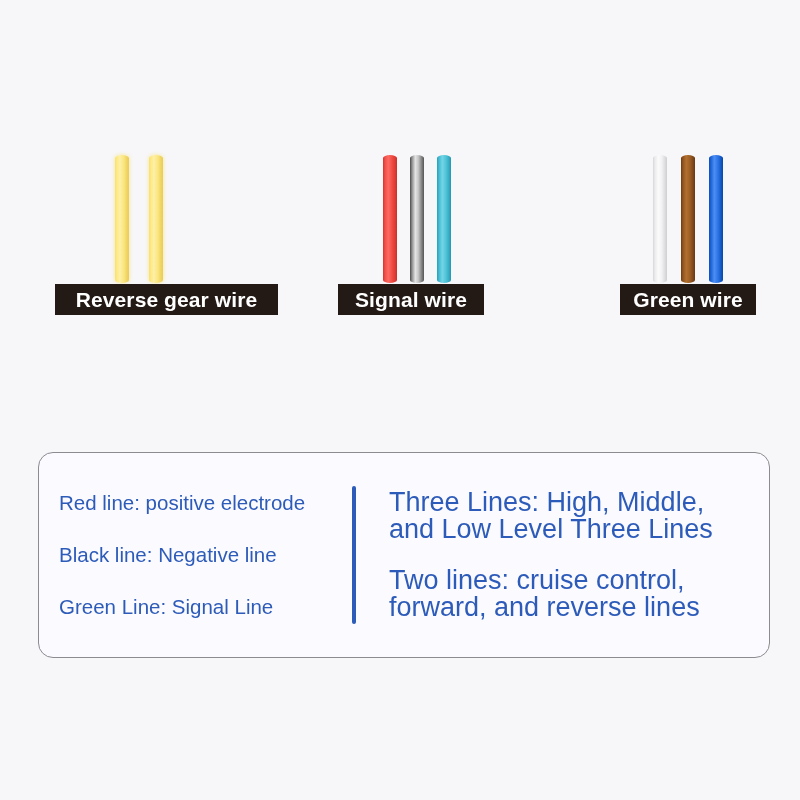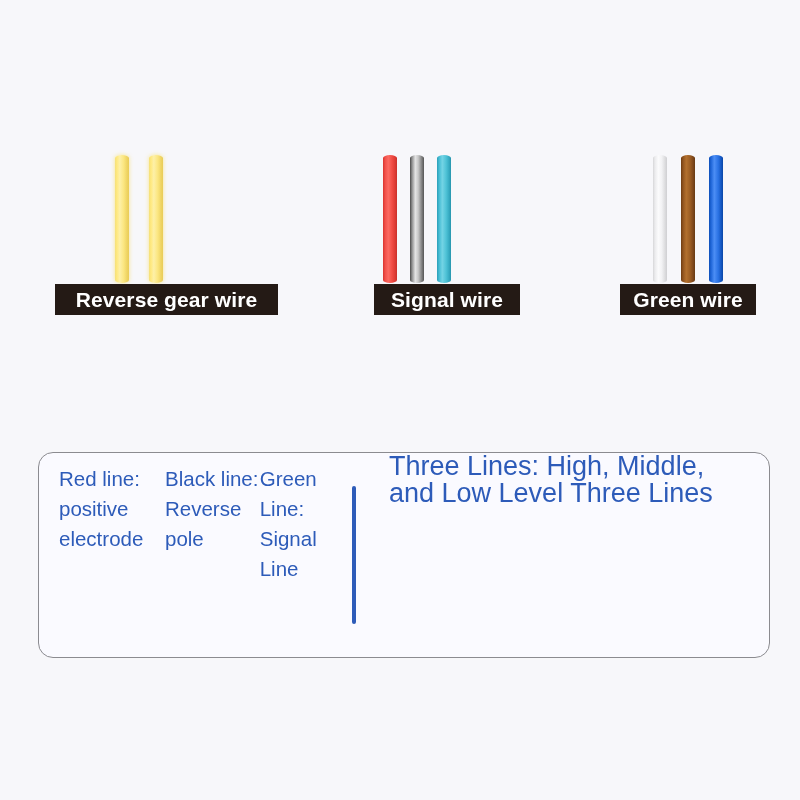--- a/index.html
+++ b/index.html
@@ -105,21 +105,21 @@
   
   #group-reverse { left: 0; }
   #group-reverse .wire-bundle { left: 115px; }
   #group-reverse .wire { margin-right: 20px; }
   #group-reverse .wire-label { left: 55px; width: 223px; }
 
   
   #group-signal { left: 0; }
   #group-signal .wire-bundle { left: 383px; }
   #group-signal .wire { margin-right: 13px; }
-  #group-signal .wire-label { left: 338px; width: 146px; margin-left: 36px; }
+  #group-signal .wire-label { left: 338px; width: 146px; }
 
   
   #group-shift { left: 0; }
   #group-shift .wire-bundle { left: 653px; }
   #group-shift .wire { margin-right: 14px; }
   #group-shift .wire-label { left: 620px; width: 136px; }
 
   
   #info-panel {
     position: absolute;
@@ -131,20 +131,21 @@
     border: 1.5px solid #8b8b90;
     border-radius: 15px;
     background: #fafaff;
     display: flex;
     align-items: stretch;
   }
 
   .info-col {
     box-sizing: border-box;
     display: flex;
+    flex-direction: column;
     justify-content: center;
     color: #2d5bb9;
   }
 
   #info-col-left {
     width: 313px;
     padding: 0 0 0 20px;
   }
 
   #info-col-right {
@@ -207,23 +208,24 @@
     </div>
     <div class="wire-label">Green wire</div>
   </div>
 
 </div>
 
 <div id="info-panel">
 
   <div class="info-col" id="info-col-left">
     <p class="info-line">Red line: positive electrode</p>
-    <p class="info-line">Black line: Reverse pole</p>
+    <p class="info-line">Black line: Negative line</p>
     <p class="info-line">Green Line: Signal Line</p>
   </div>
 
   <div id="info-divider"></div>
 
   <div class="info-col" id="info-col-right">
     <p class="info-para">Three Lines: High, Middle, and Low Level Three Lines</p>
+    <p class="info-para">Two lines: cruise control, forward, and reverse lines</p>
   </div>
 
 </div>
 
 </body></html>

